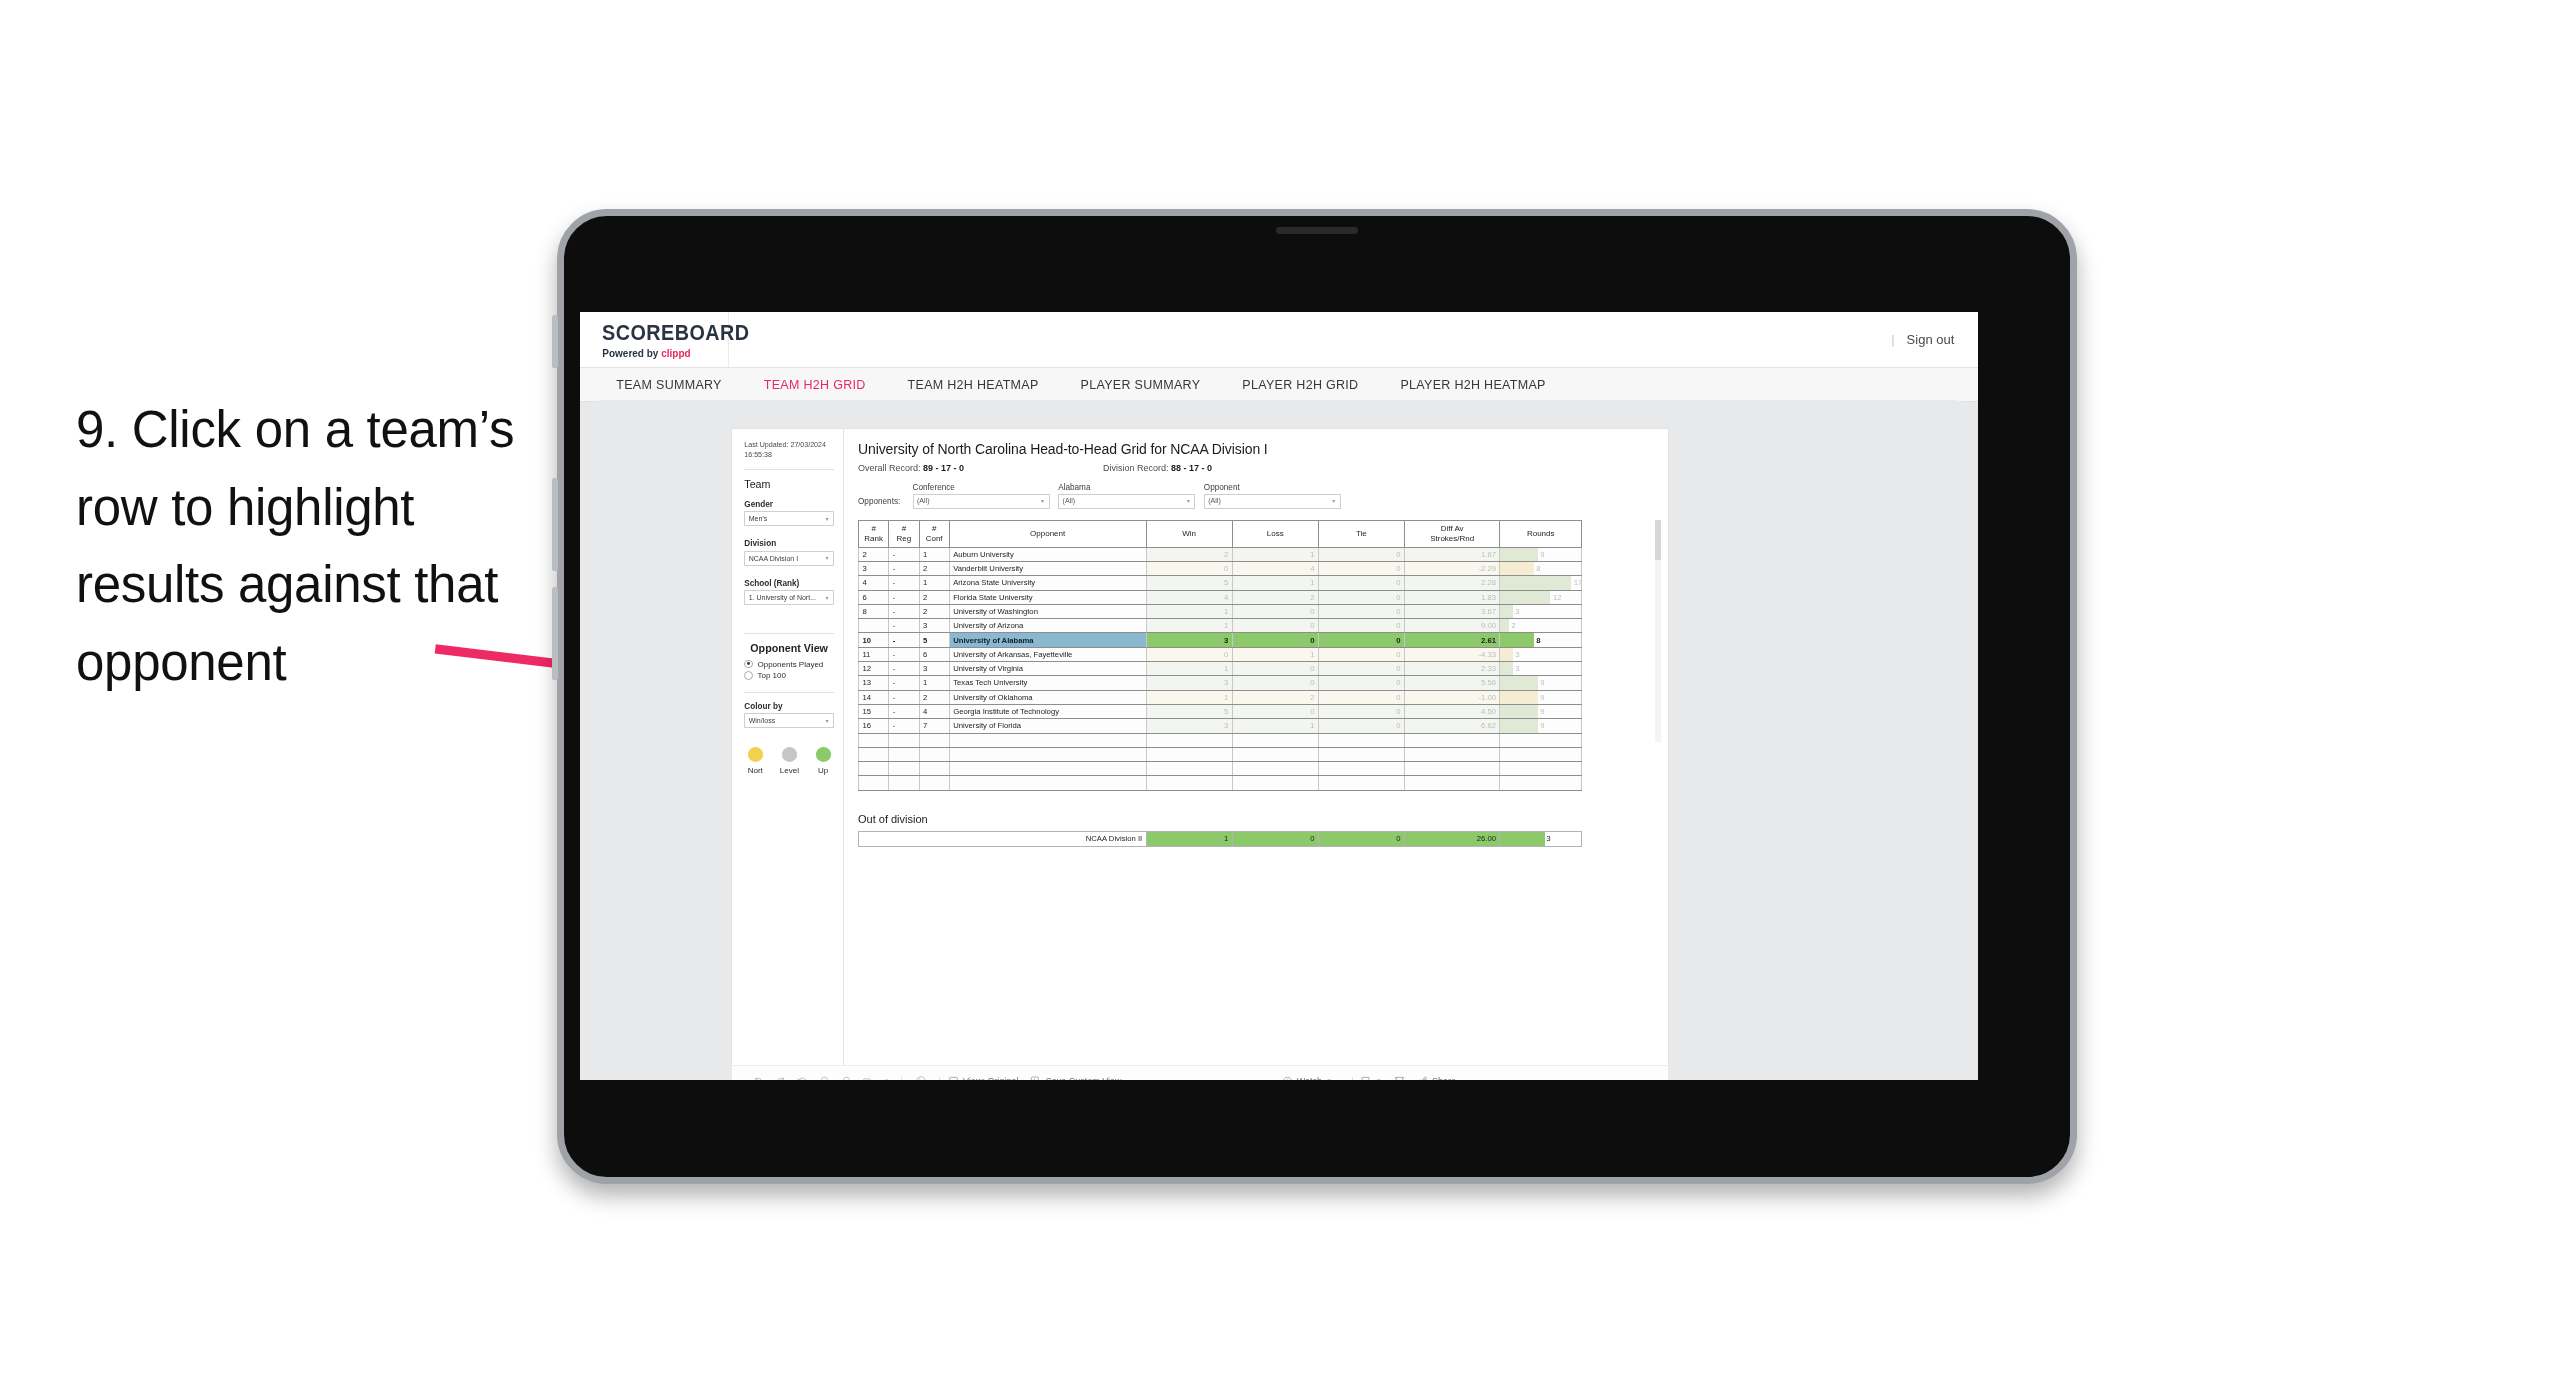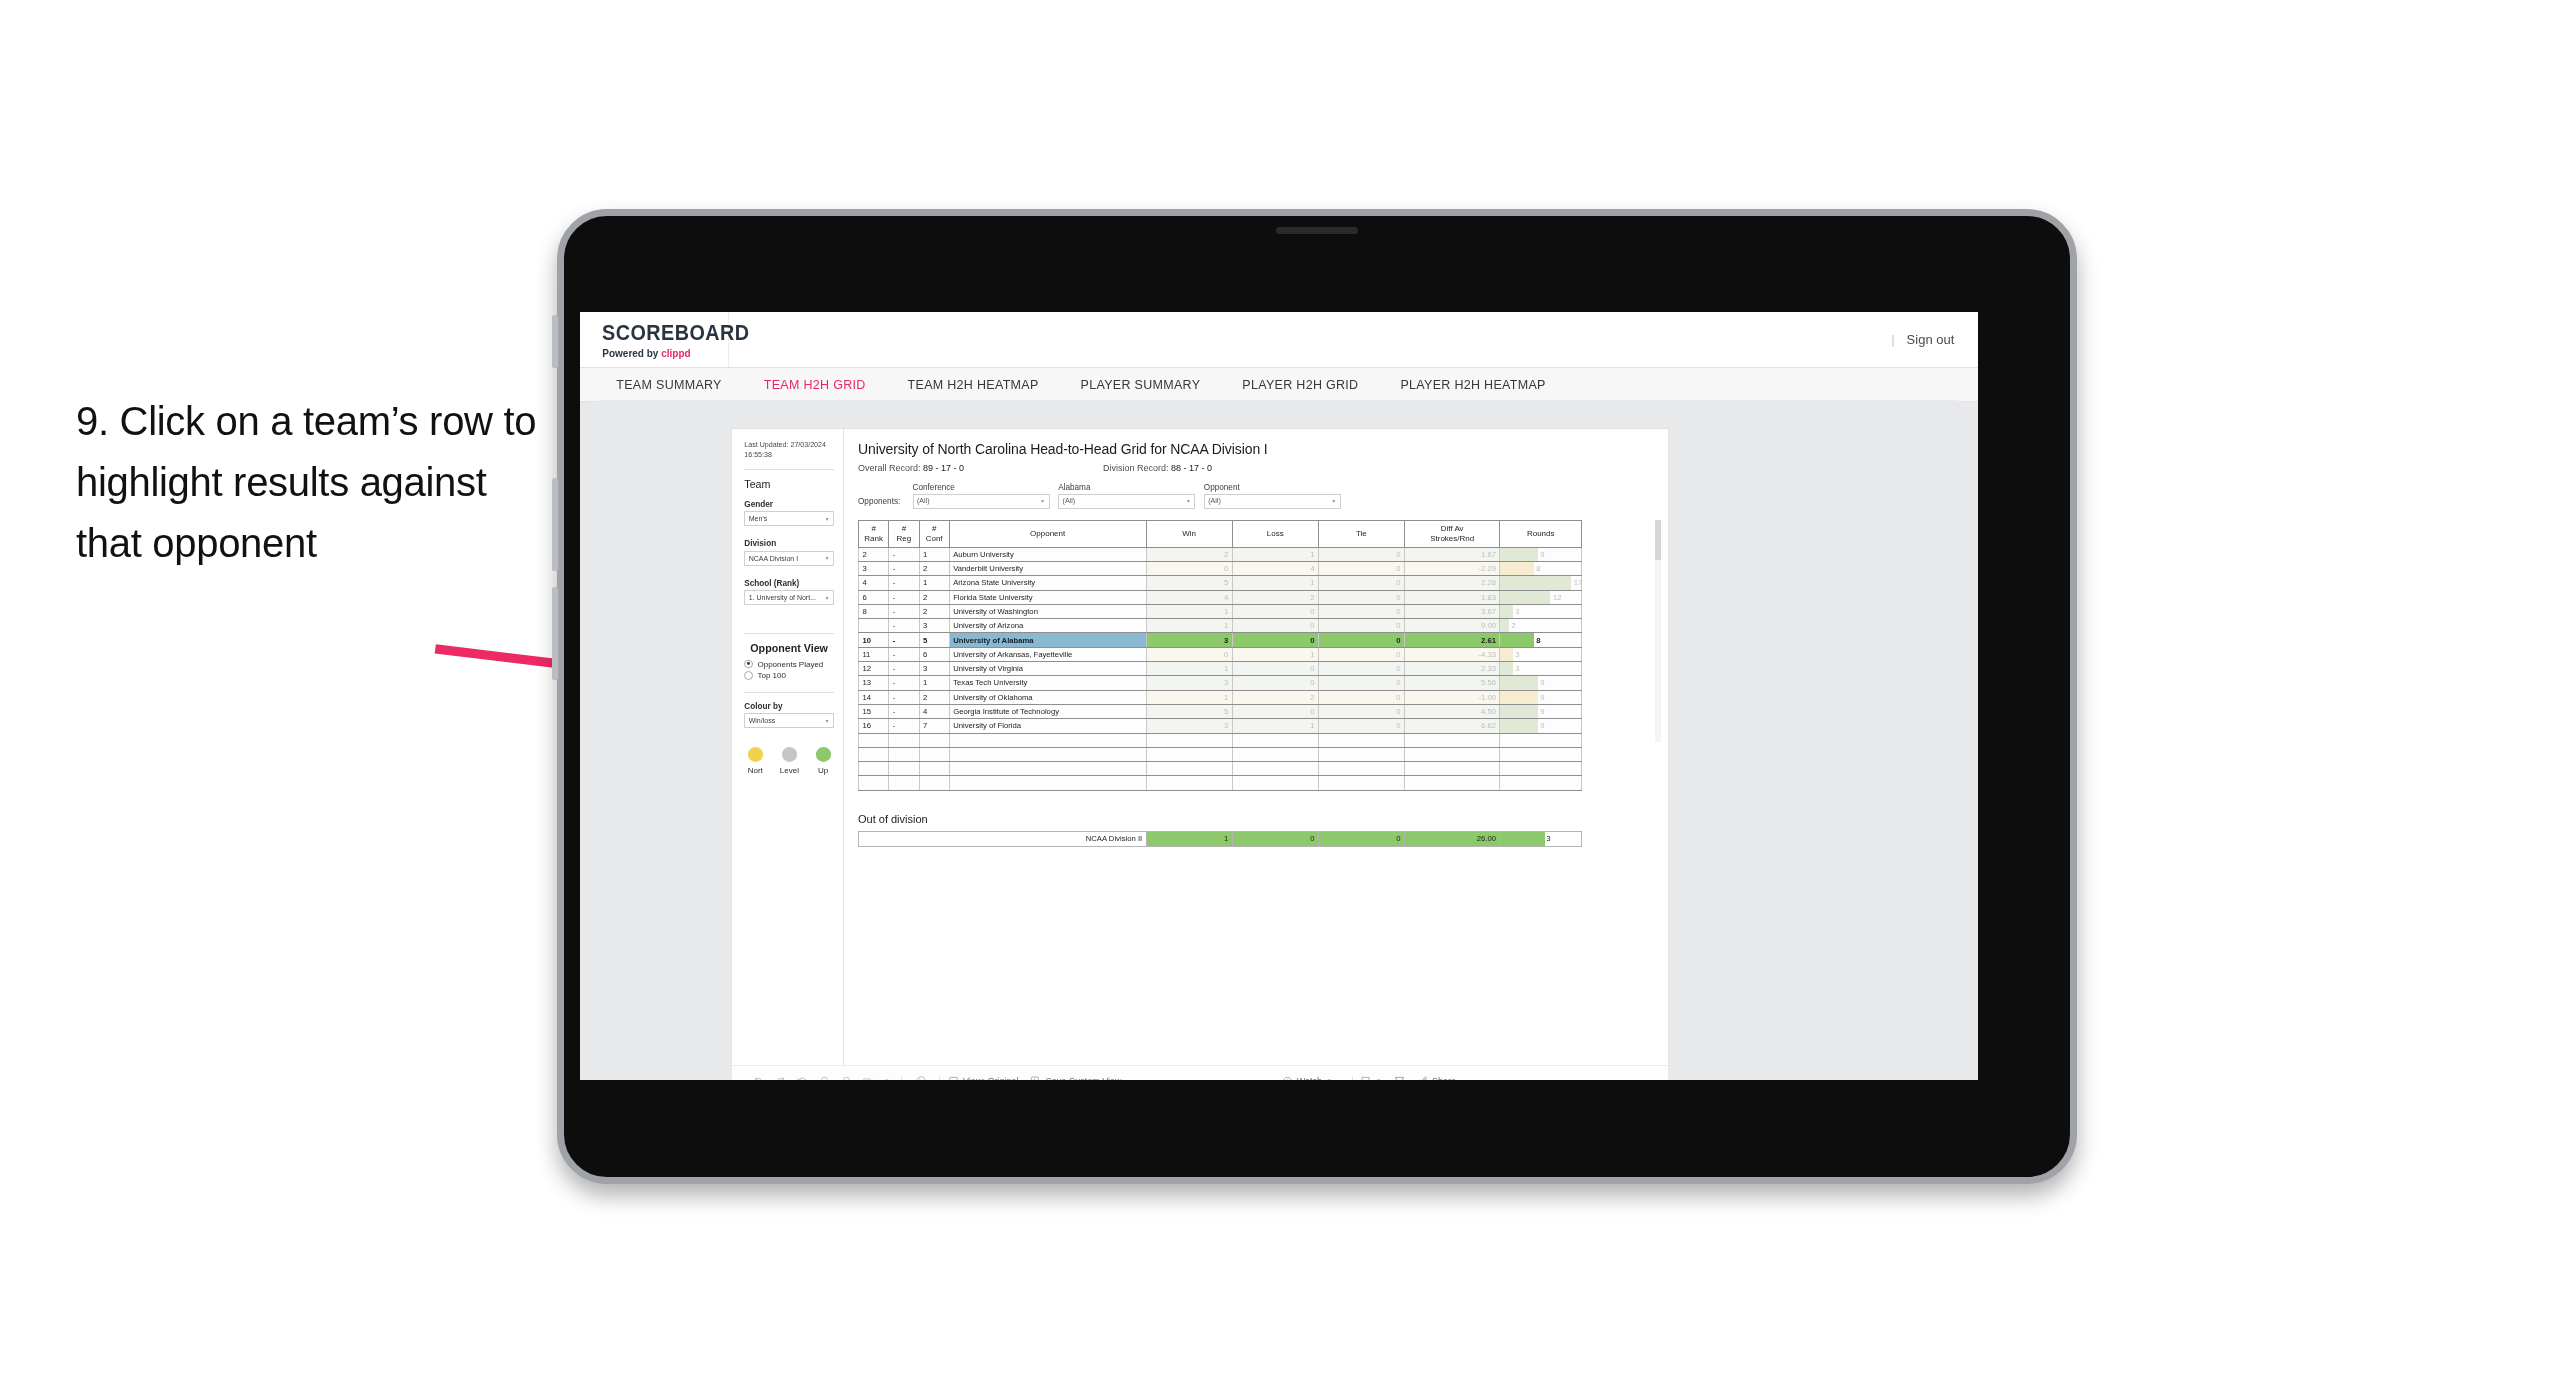--- a/index.html
+++ b/index.html
@@ -5,21 +5,21 @@
   html,body{margin:0;padding:0;}
   body{
     width:2576px;height:1385px;background:#ffffff;overflow:hidden;
     font-family:"Liberation Sans", sans-serif;
     position:relative;
   }
 
   
   #caption{
     position:absolute;left:76px;top:391px;width:481px;
-    font-size:40px;line-height:1.52;color:#111111;
+    font-size:51px;line-height:1.52;color:#111111;
     font-family:"Liberation Sans", sans-serif;
     letter-spacing:-0.3px;
   }
 
   
   #arrow{position:absolute;left:429px;top:618px;width:653px;height:137px;pointer-events:none;}
 
   
   #tablet{
     position:absolute;left:557px;top:209px;width:1520px;height:975px;
@@ -99,21 +99,21 @@
   #legend{display:flex;justify-content:space-between;margin-top:19px;padding:0 3.4px;}
   .lg{display:flex;flex-direction:column;align-items:center;gap:4.3px;}
   .lgdot{width:14.6px;height:14.6px;border-radius:50%;}
   .lgtxt{font-size:8px;color:#2b2b2b;}
 
   
   #content{flex:1;padding:12px 13.7px 0 13.7px;box-sizing:border-box;position:relative;}
   #title{font-size:14px;color:#1c1c1c;font-weight:normal;letter-spacing:-0.1px;}
   #records{margin-top:6px;display:flex;font-size:9px;color:#4d4d4d;}
   #rec1{width:245px;}
-  .recval{font-weight:normal;color:#1b1b1b;}
+  .recval{font-weight:bold;color:#1b1b1b;}
   #oppfilters{margin-top:10.3px;display:flex;align-items:flex-end;gap:8.6px;}
   #opplabel{font-size:8.2px;color:#3c3c3c;padding-bottom:2.6px;width:46px;}
   .ofgroup{width:137px;}
   .oflabel{font-size:8.2px;color:#3c3c3c;margin-bottom:1.7px;}
   .ofselect{height:13px;border:0.9px solid #cfcfcf;background:#fff;display:flex;
             align-items:center;justify-content:space-between;padding:0 3.4px;
             font-size:7.1px;color:#555;}
 
   
   #gridwrap{margin-top:11px;position:relative;width:auto;}

